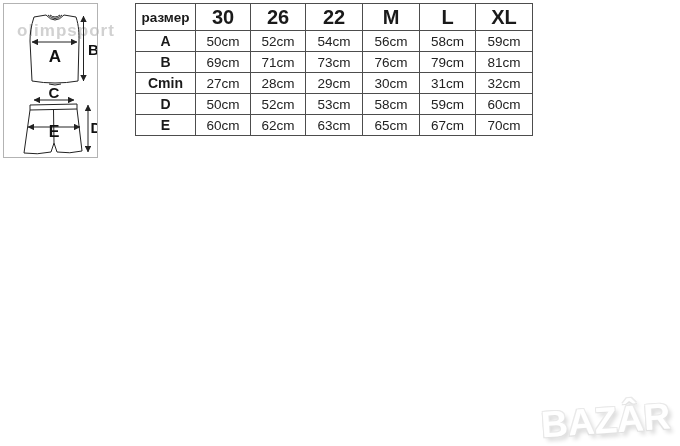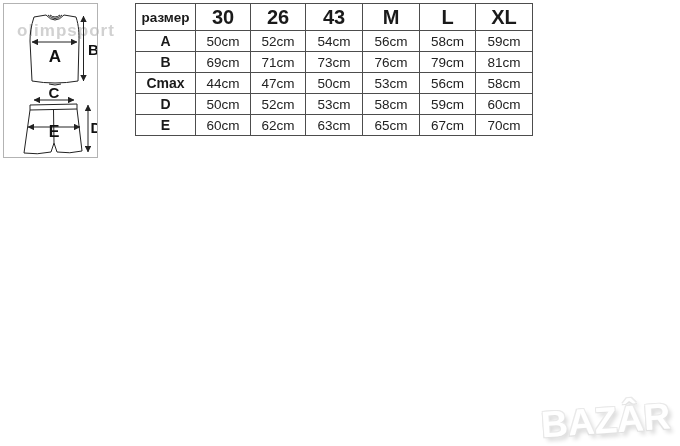--- a/index.html
+++ b/index.html
@@ -117,21 +117,21 @@
       <col style="width:57px">
         <col style="width:57px">
         <col style="width:56px">
         <col style="width:57px">
     </colgroup>
     <thead>
       <tr>
         <th class="size-word">размер</th>
         <th>30</th>
         <th>26</th>
-        <th>43</th>
+        <th>22</th>
         <th>M</th>
         <th>L</th>
         <th>XL</th>
       </tr>
     </thead>
     <tbody>
       <tr>
         <td class="rowlabel">A</td>
         <td class="val">50cm</td>
         <td class="val">52cm</td>
@@ -143,27 +143,27 @@
       <tr>
         <td class="rowlabel">B</td>
         <td class="val">69cm</td>
         <td class="val">71cm</td>
         <td class="val">73cm</td>
         <td class="val">76cm</td>
         <td class="val">79cm</td>
         <td class="val">81cm</td>
       </tr>
       <tr>
-        <td class="rowlabel">Cmax</td>
-        <td class="val">44cm</td>
-        <td class="val">47cm</td>
-        <td class="val">50cm</td>
-        <td class="val">53cm</td>
-        <td class="val">56cm</td>
-        <td class="val">58cm</td>
+        <td class="rowlabel">Cmin</td>
+        <td class="val">27cm</td>
+        <td class="val">28cm</td>
+        <td class="val">29cm</td>
+        <td class="val">30cm</td>
+        <td class="val">31cm</td>
+        <td class="val">32cm</td>
       </tr>
       <tr>
         <td class="rowlabel">D</td>
         <td class="val">50cm</td>
         <td class="val">52cm</td>
         <td class="val">53cm</td>
         <td class="val">58cm</td>
         <td class="val">59cm</td>
         <td class="val">60cm</td>
       </tr>

